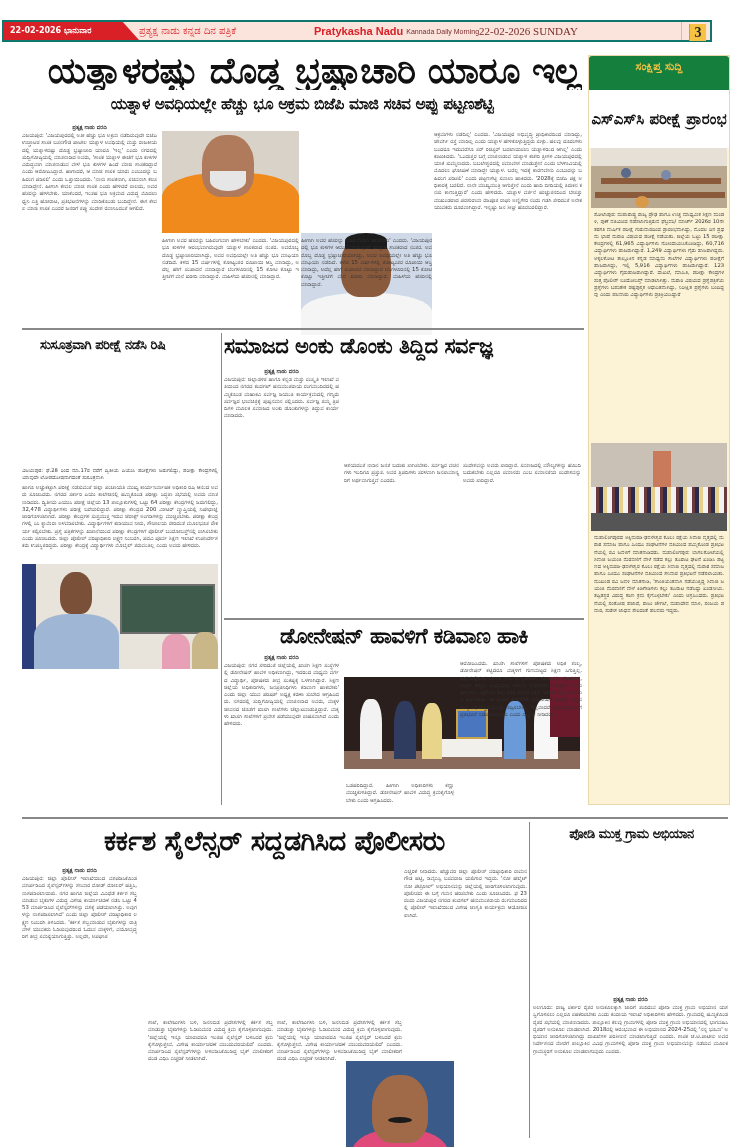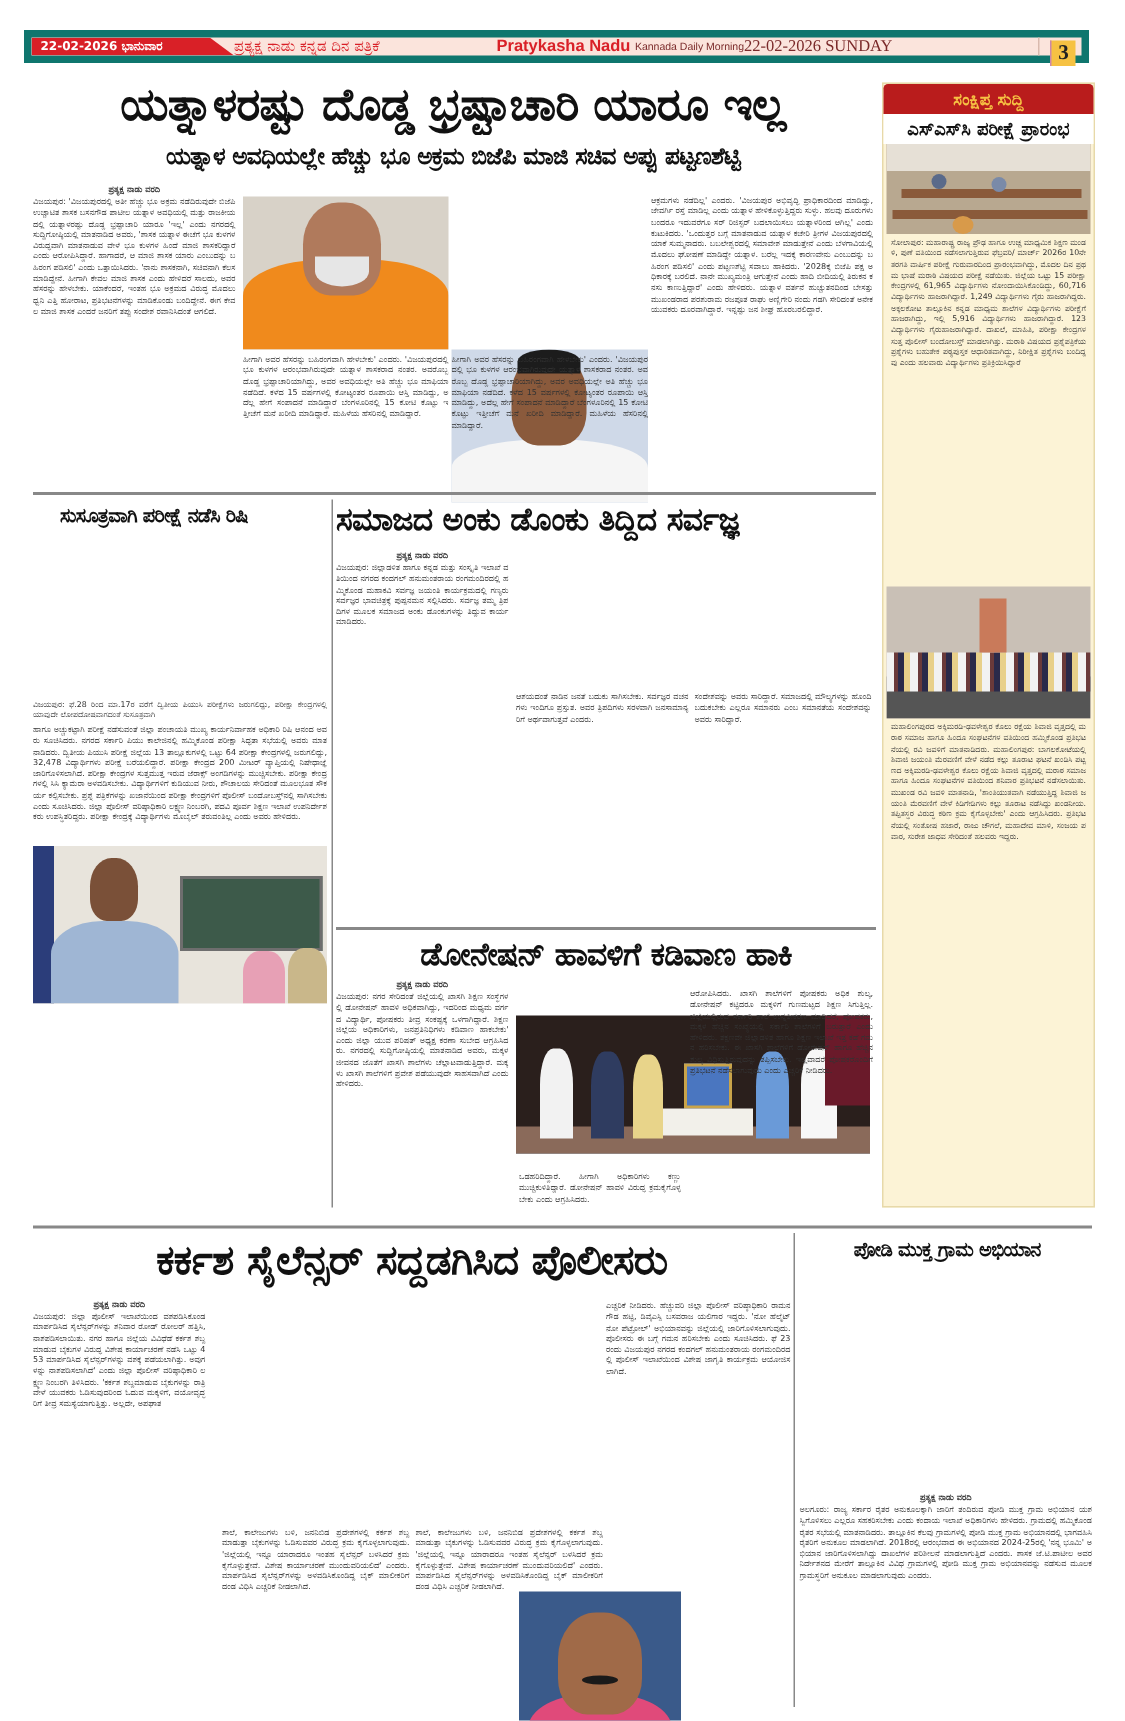--- a/index.html
+++ b/index.html
@@ -1,52 +1,52 @@
 <!DOCTYPE html>
 <html><head>
 <meta charset="utf-8">
 <style>
 *{box-sizing:border-box;margin:0;padding:0}
 html,body{width:750px;height:1147px;background:#fff;overflow:hidden}
 body{font-family:"DejaVu Sans",sans-serif;color:#222;position:relative}
-.masthead{position:absolute;left:16px;top:20px;width:710px;height:22px;background:#fbe4dc;border:5px solid #0f766e;display:flex;align-items:center}
+.masthead{position:absolute;left:2px;top:20px;width:710px;height:22px;background:#fbe4dc;border:2px solid #0f766e;display:flex;align-items:center}
 .mh-date{background:#d92027;color:#fff;font-size:8px;font-weight:bold;height:100%;display:flex;align-items:center;padding:0 18px 0 6px;clip-path:polygon(0 0,88% 0,100% 100%,0 100%);width:135px}
 .mh-kn{color:#d92027;font-size:10px;width:175px}
 .mh-en{color:#d92027;font-size:11px;font-weight:bold;font-family:"Liberation Sans",sans-serif}
 .mh-sub{color:#7a2a2a;font-size:7px;font-family:"Liberation Sans",sans-serif;margin-left:3px}
 .mh-date2{color:#7a2a2a;font-size:11px;font-family:"Liberation Serif",serif;margin-left:0}
 .mh-page{position:absolute;right:4px;top:2px;width:17px;height:17px;background:#f6c243;font-family:"Liberation Serif",serif;font-weight:bold;font-size:14px;display:flex;align-items:center;justify-content:center;border-left:1px solid #c8a;}
 .mh-sep{position:absolute;right:28px;top:0;bottom:0;width:1px;background:#d9b9ad}
 .abs{position:absolute}
 .hl{font-weight:bold;color:#111;white-space:nowrap;overflow:hidden;letter-spacing:-0.5px}
 .byline{font-size:5.5px;font-weight:bold;text-align:center;color:#333}
 .txt{font-size:5.4px;line-height:7.3px;color:#333;text-align:justify;overflow:hidden;word-break:break-all}
 .photo{overflow:hidden;position:relative}
 .rule{position:absolute;background:#888;height:1.5px}
 .vrule{position:absolute;background:#888;width:1px}
 .side{position:absolute;left:588px;width:142px;background:#fcf3d6;border:1px solid #e7d9a9}
-.side-hdr{background:#b91c1c;color:#f6c243;font-weight:bold;font-size:11px;text-align:center;height:20px;line-height:22px;border-radius:3px 3px 0 0}
-.side-title{font-weight:bold;font-size:12px;text-align:center;padding:3px 0;color:#111;background:#fff}
+.side-hdr{background:#15803d;color:#f6c243;font-weight:bold;font-size:11px;text-align:center;height:34px;line-height:22px;border-radius:3px 3px 0 0}
+.side-title{font-weight:bold;font-size:15px;text-align:center;padding:20px 0;color:#111;background:#fff}
 .side .txt{padding:3px 5px;font-size:5.2px}
 .person{position:absolute;border-radius:45% 45% 35% 35%}
 </style>
 </head>
 <body>
 
 <div class="masthead">
   <div class="mh-date">22-02-2026 ಭಾನುವಾರ</div>
   <div class="mh-kn">ಪ್ರತ್ಯಕ್ಷ ನಾಡು ಕನ್ನಡ ದಿನ ಪತ್ರಿಕೆ</div>
   <span class="mh-en">Pratykasha Nadu</span>
   <span class="mh-sub">Kannada Daily Morning</span>
   <span class="mh-date2">22-02-2026 SUNDAY</span>
   <div class="mh-sep"></div>
   <div class="mh-page">3</div>
 </div>
 
-<div class="abs hl" style="left:22px;top:52px;width:560px;font-size:30px;line-height:38px;text-align:center">ಯತ್ನಾಳರಷ್ಟು ದೊಡ್ಡ ಭ್ರಷ್ಟಾಚಾರಿ ಯಾರೂ ಇಲ್ಲ</div>
+<div class="abs hl" style="left:22px;top:52px;width:560px;font-size:36px;line-height:38px;text-align:right">ಯತ್ನಾಳರಷ್ಟು ದೊಡ್ಡ ಭ್ರಷ್ಟಾಚಾರಿ ಯಾರೂ ಇಲ್ಲ</div>
 <div class="abs hl" style="left:22px;top:92px;width:560px;font-size:15.5px;line-height:24px;text-align:center">ಯತ್ನಾಳ ಅವಧಿಯಲ್ಲೇ ಹೆಚ್ಚು ಭೂ ಅಕ್ರಮ ಬಿಜೆಪಿ ಮಾಜಿ ಸಚಿವ ಅಪ್ಪು ಪಟ್ಟಣಶೆಟ್ಟಿ</div>
 <div class="abs byline" style="left:22px;top:124px;width:135px">ಪ್ರತ್ಯಕ್ಷ ನಾಡು ವರದಿ</div>
 <div class="abs txt" style="left:22px;top:132px;width:135px;height:188px">ವಿಜಯಪುರ: 'ವಿಜಯಪುರದಲ್ಲಿ ಅತೀ ಹೆಚ್ಚು ಭೂ ಅಕ್ರಮ ನಡೆದಿರುವುದೇ ಬಿಜೆಪಿ ಉಚ್ಚಾಟಿತ ಶಾಸಕ ಬಸನಗೌಡ ಪಾಟೀಲ ಯತ್ನಾಳ ಅವಧಿಯಲ್ಲಿ ಮತ್ತು ರಾಜಕೀಯದಲ್ಲಿ ಯತ್ನಾಳರಷ್ಟು ದೊಡ್ಡ ಭ್ರಷ್ಟಾಚಾರಿ ಯಾರೂ 'ಇಲ್ಲ' ಎಂದು ನಗರದಲ್ಲಿ ಸುದ್ದಿಗೋಷ್ಠಿಯಲ್ಲಿ ಮಾತನಾಡಿದ ಅವರು, 'ಶಾಸಕ ಯತ್ನಾಳ ಈಚೆಗೆ ಭೂ ಕುಳಗಳ ವಿರುದ್ಧವಾಗಿ ಮಾತನಾಡುವ ವೇಳೆ ಭೂ ಕುಳಗಳ ಹಿಂದೆ ಮಾಜಿ ಶಾಸಕರಿದ್ದಾರೆ ಎಂದು ಆರೋಪಿಸಿದ್ದಾರೆ. ಹಾಗಾದರೆ, ಆ ಮಾಜಿ ಶಾಸಕ ಯಾರು ಎಂಬುದನ್ನು ಬಹಿರಂಗ ಪಡಿಸಲಿ' ಎಂದು ಒತ್ತಾಯಿಸಿದರು. 'ನಾನು ಶಾಸಕನಾಗಿ, ಸಚಿವನಾಗಿ ಕೆಲಸ ಮಾಡಿದ್ದೇನೆ. ಹೀಗಾಗಿ ಕೇವಲ ಮಾಜಿ ಶಾಸಕ ಎಂದು ಹೇಳಿದರೆ ಸಾಲದು, ಅವರ ಹೆಸರನ್ನು ಹೇಳಬೇಕು. ಯಾಕೆಂದರೆ, ಇಂತಹ ಭೂ ಅಕ್ರಮದ ವಿರುದ್ಧ ಮೊದಲು ಧ್ವನಿ ಎತ್ತಿ ಹೋರಾಟ, ಪ್ರತಿಭಟನೆಗಳನ್ನು ಮಾಡಿಕೊಂಡು ಬಂದಿದ್ದೇನೆ. ಈಗ ಕೇವಲ ಮಾಜಿ ಶಾಸಕ ಎಂದರೆ ಜನರಿಗೆ ತಪ್ಪು ಸಂದೇಶ ರವಾನಿಸಿದಂತೆ ಆಗಲಿದೆ.</div>
 
 <div class="abs photo" style="left:162px;top:131px;width:137px;height:102px;background:#d8d2c8">
   <div style="position:absolute;left:0;right:0;bottom:0;height:60px;background:#f08a1c;border-radius:40% 40% 0 0"></div>
   <div class="person" style="left:40px;top:4px;width:52px;height:62px;background:#b07a5c"></div>
   <div style="position:absolute;left:48px;top:40px;width:36px;height:20px;background:#e6e6e6;border-radius:0 0 50% 50%"></div>
 </div>
 <div class="abs photo" style="left:301px;top:131px;width:131px;height:102px;background:#cfd9e8">

